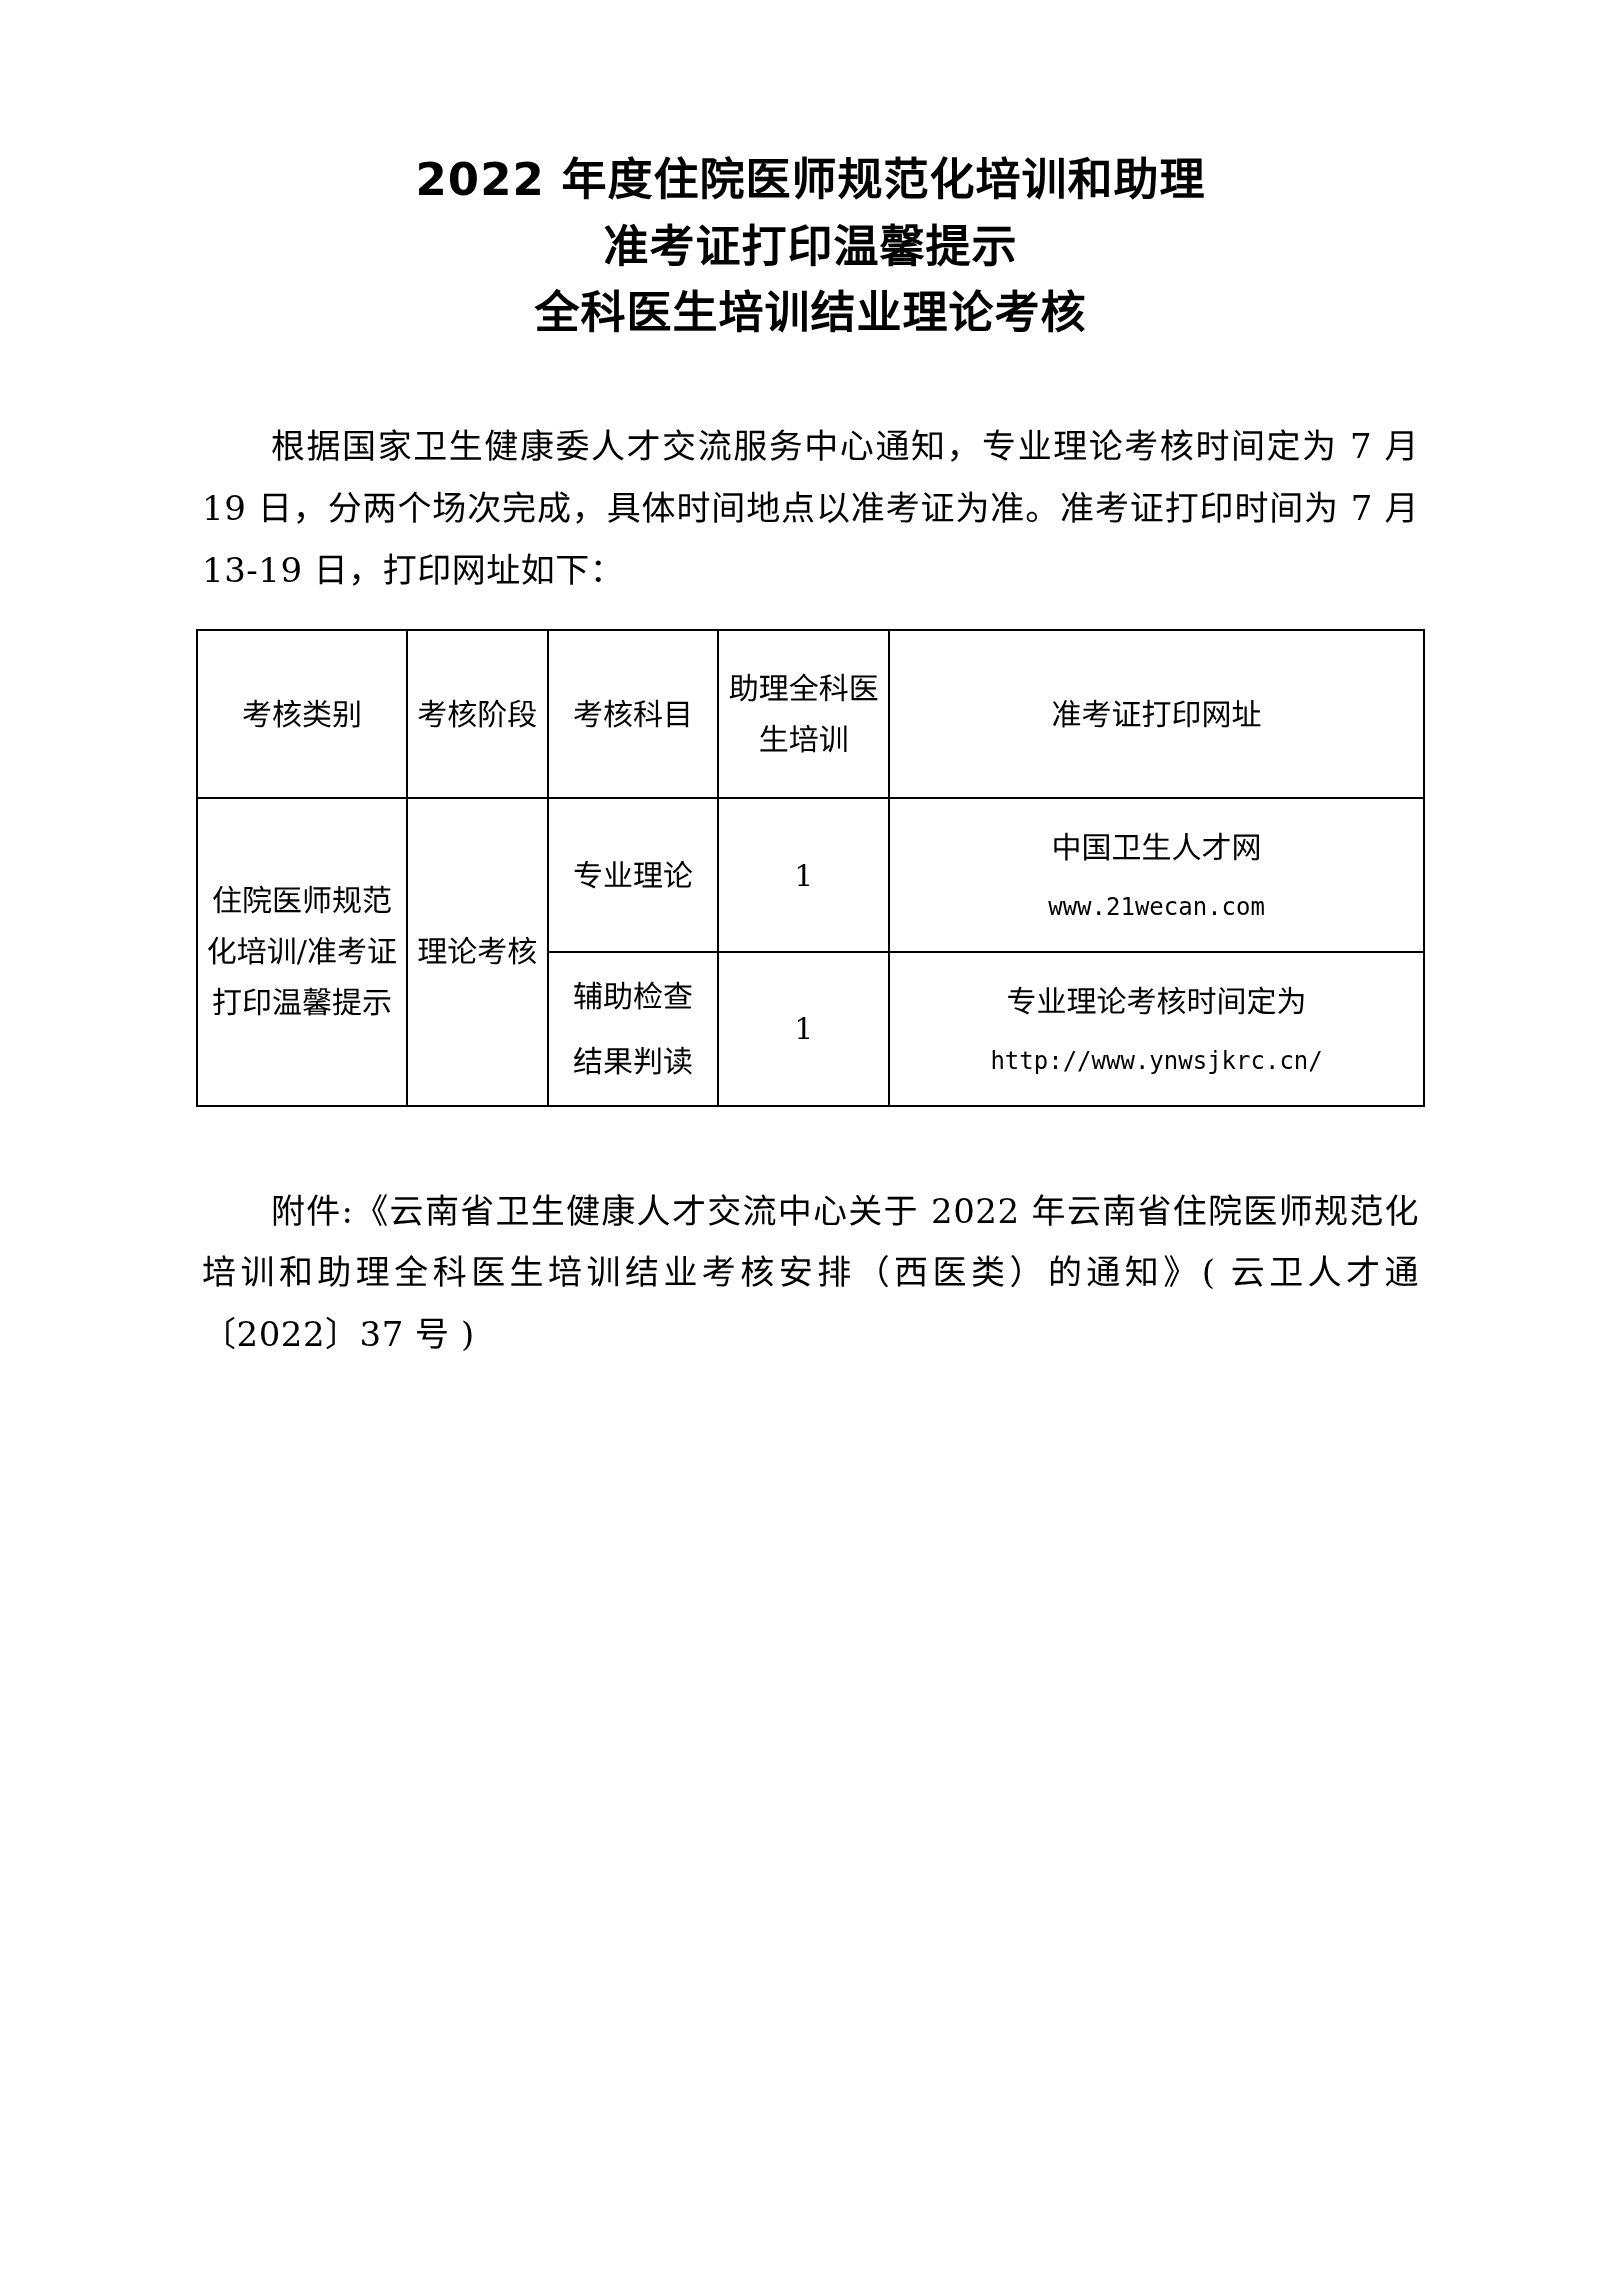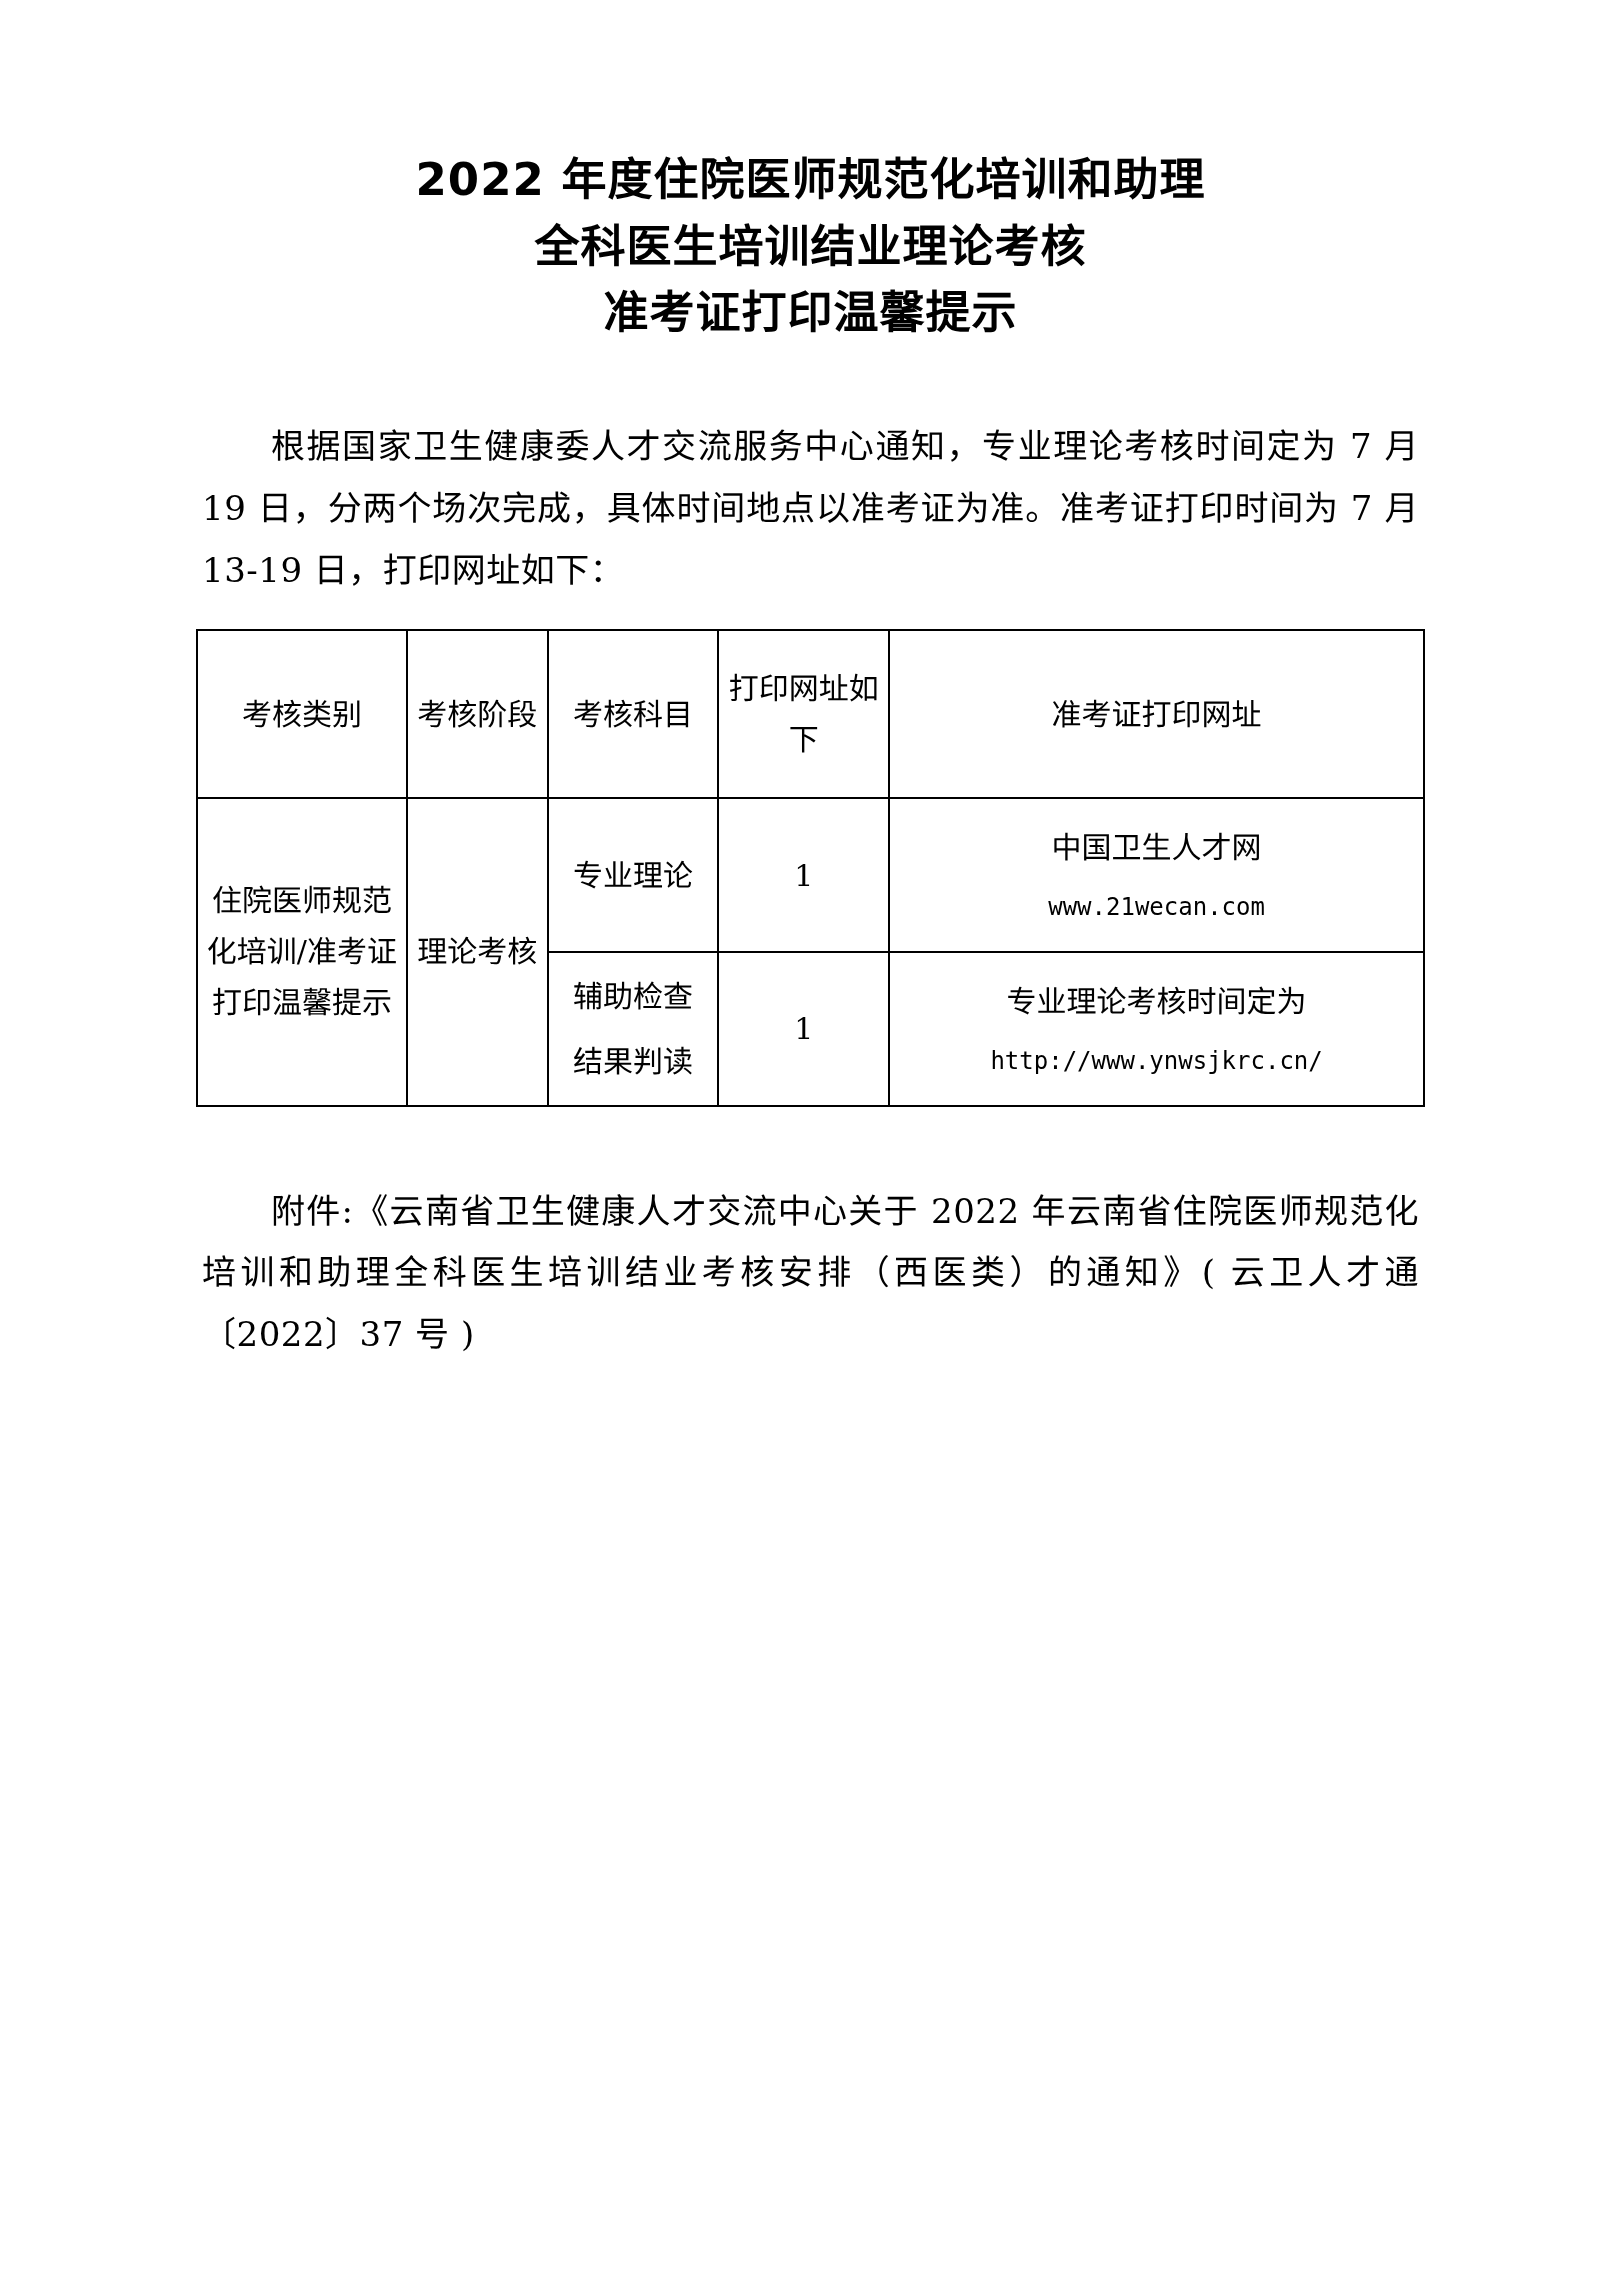--- a/index.html
+++ b/index.html
@@ -85,33 +85,33 @@
   }
   .attach .para { text-indent: 69px; }
 </style>
 </head>
 <body>
 
 <div class="page">
 
   <div class="title-block">
     <div class="title-line">2022 年度住院医师规范化培训和助理</div>
+    <div class="title-line">准考证打印温馨提示</div>
     <div class="title-line">全科医生培训结业理论考核</div>
-    <div class="title-line">准考证打印温馨提示</div>
   </div>
 
   <p class="para para-top">根据国家卫生健康委人才交流服务中心通知，专业理论考核时间定为 7 月 19 日，分两个场次完成，具体时间地点以准考证为准。准考证打印时间为 7 月 13-19 日，打印网址如下：</p>
 
   <table class="info">
     <thead>
       <tr>
         <td class="col1">考核类别</td>
         <td class="col2">考核阶段</td>
         <td class="col3">考核科目</td>
-        <td class="col4">打印网址如下</td>
+        <td class="col4">助理全科医生培训</td>
         <td class="col5">准考证打印网址</td>
       </tr>
     </thead>
     <tbody>
       <tr>
         <td class="col1 cell-tall" rowspan="2">住院医师规范化培训/准考证打印温馨提示</td>
         <td class="col2" rowspan="2">理论考核</td>
         <td class="col3 cell-tall">专业理论</td>
         <td class="col4">1</td>
         <td class="col5">

